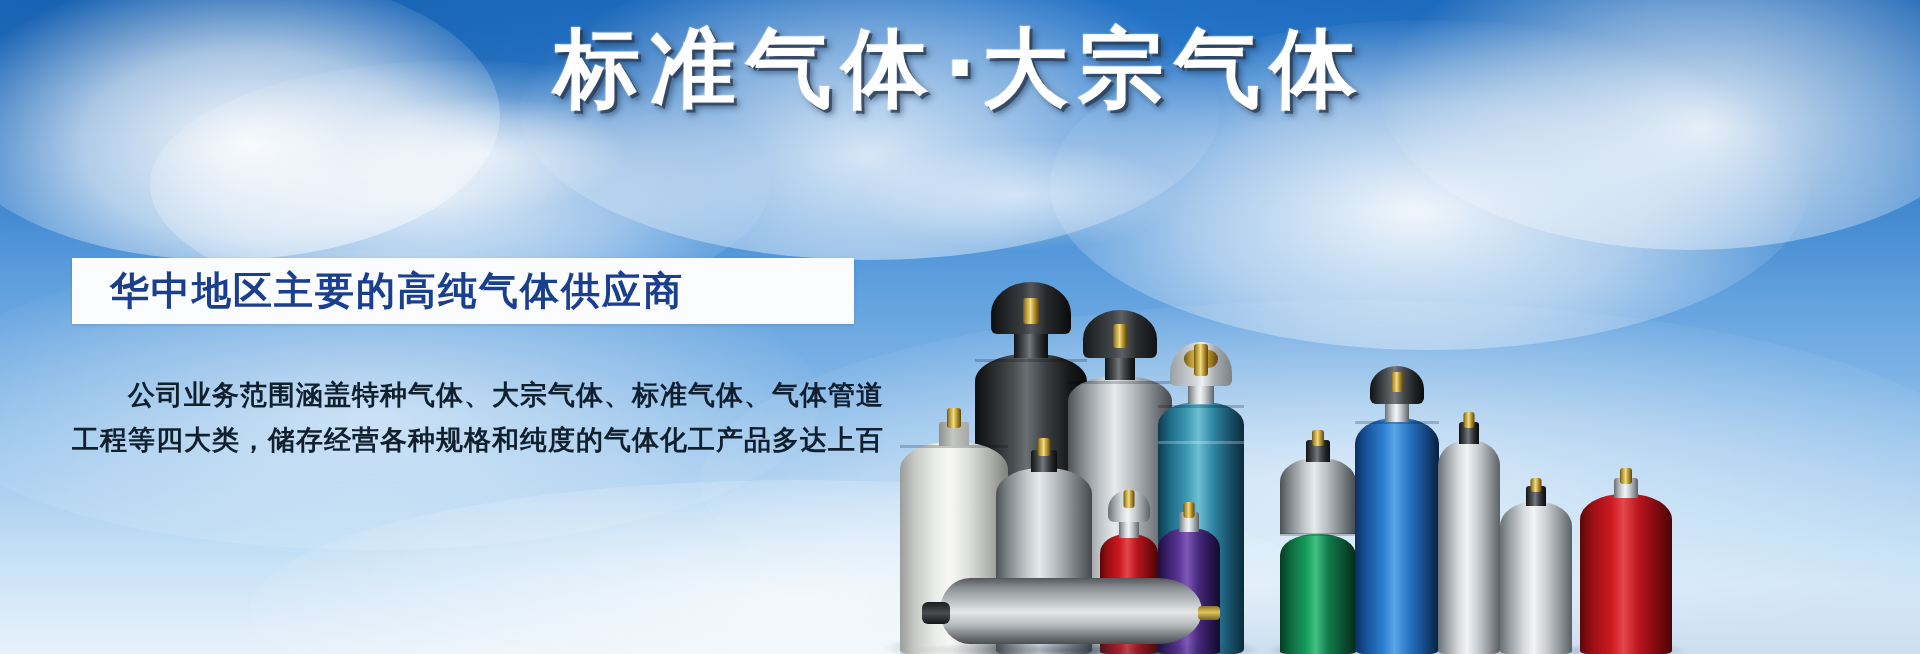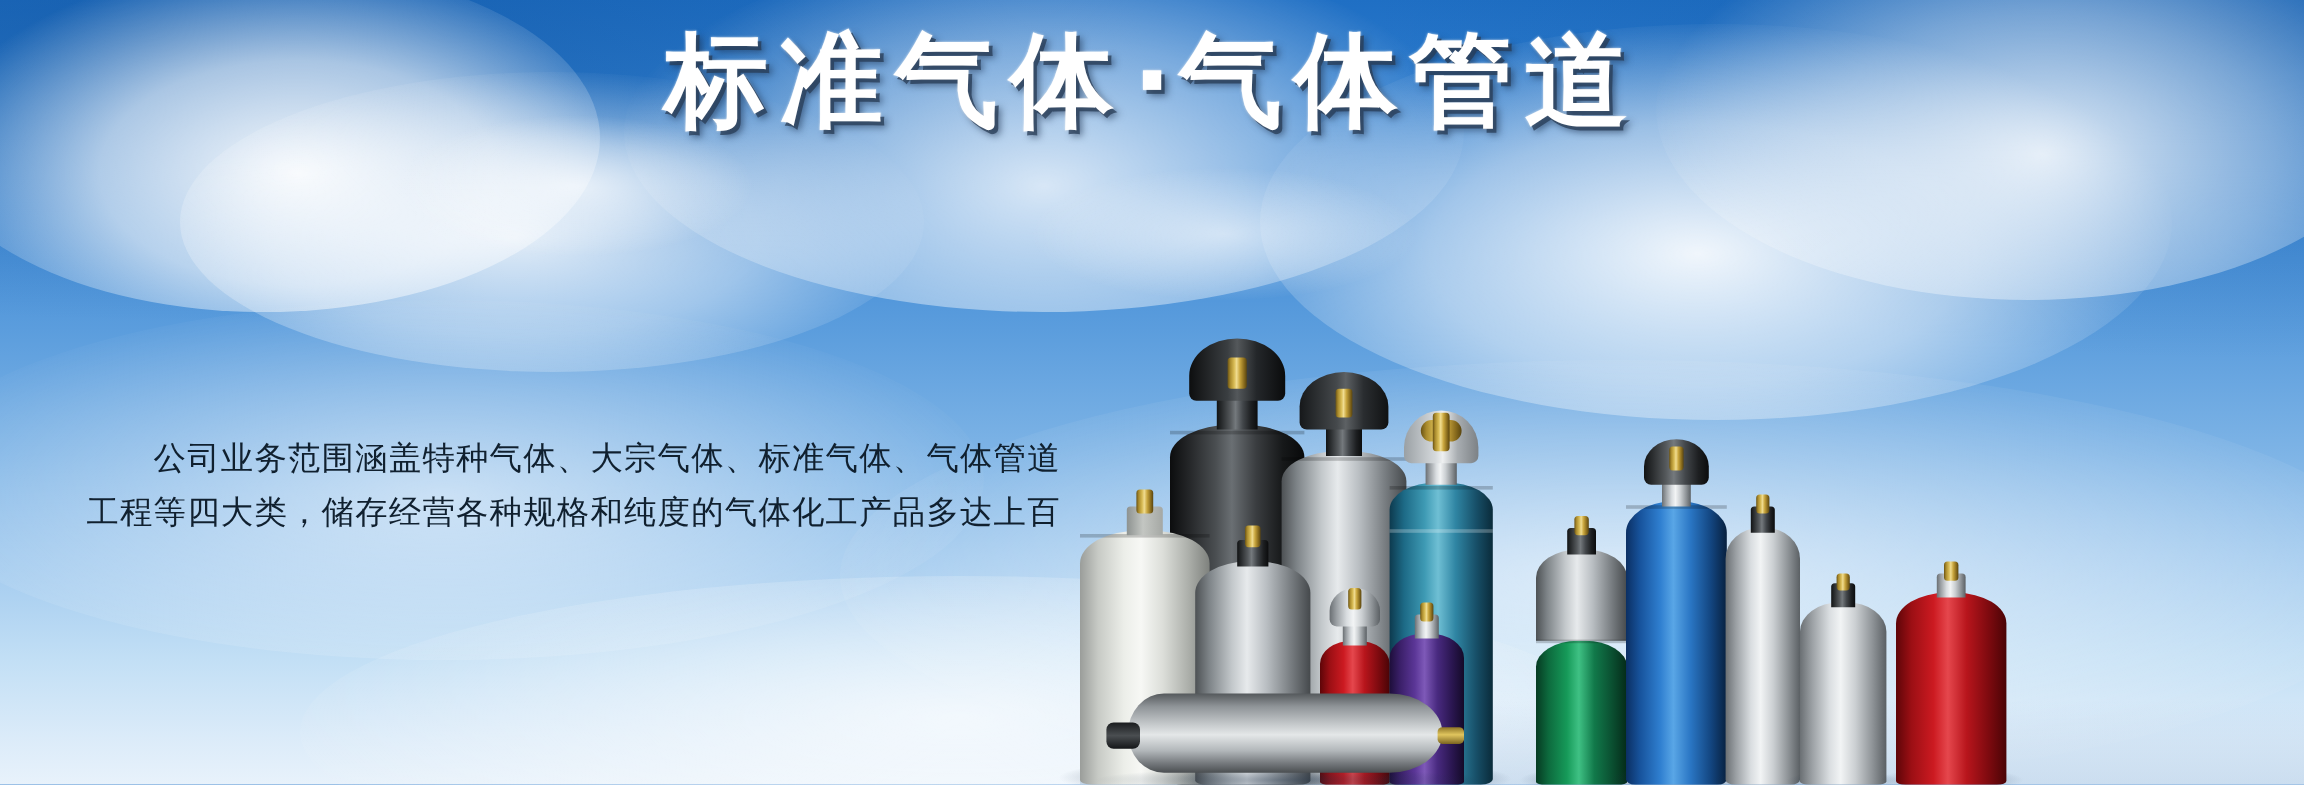--- a/index.html
+++ b/index.html
@@ -120,27 +120,28 @@
     font-family:"DejaVu Sans","Liberation Sans", sans-serif;
     font-weight:700;
     font-size:39px;
     color:#1b3f8f;
     letter-spacing:2px;
     white-space:nowrap;
   }
 
   
   .paragraph {
-    position:absolute; left:72px; top:360px;
+    position:absolute; left:72px; top:372px;
     width:800px;
     font-family:"DejaVu Serif","Liberation Serif", serif;
     font-size:27px;
     line-height:45px;
     color:#10202f;
     letter-spacing:1px;
+    font-weight:bold;
   }
   .paragraph .ln { white-space:nowrap; display:block; }
   .paragraph .ln.first { text-indent:56px; }
 
   
   .cluster {
     position:absolute; right:0; bottom:0;
     width:1020px; height:420px;
   }
   .cyl { position:absolute; bottom:0; }
@@ -313,23 +314,26 @@
       <div style="position:absolute;bottom:10px;left:20px;width:262px;height:66px;border-radius:30px 44px 44px 30px / 33px 33px 33px 33px;
                   background:linear-gradient(to bottom,#55595c 0%,#8e9397 16%,#c8ccce 40%,#e4e7e8 52%,#b2b7ba 72%,#75797d 88%,#4a4e51 100%);"></div>
       <div style="position:absolute;bottom:30px;left:2px;width:28px;height:22px;border-radius:6px;
                   background:linear-gradient(to bottom,#1a1c1e,#4a4e51 50%,#141618);"></div>
       <div style="position:absolute;bottom:34px;left:278px;width:22px;height:14px;border-radius:4px;
                   background:linear-gradient(to bottom,#8d7425,#e0c55e 45%,#7a6420);"></div>
     </div>
   </div>
 
   <div class="headline">
-    <span>标准气体</span><span class="dot">·</span><span>气体管道</span>
+    <span>标准气体</span><span class="dot">·</span><span>大宗气体</span>
   </div>
 
 
+  <div class="highlight-box">
+    <span class="highlight-text">华中地区主要的高纯气体供应商</span>
+  </div>
 
   <div class="paragraph">
     <span class="ln first">公司业务范围涵盖特种气体、大宗气体、标准气体、气体管道</span>
     <span class="ln">工程等四大类，储存经营各种规格和纯度的气体化工产品多达上百</span>
   </div>
 
 </div>
 
 </body></html>

